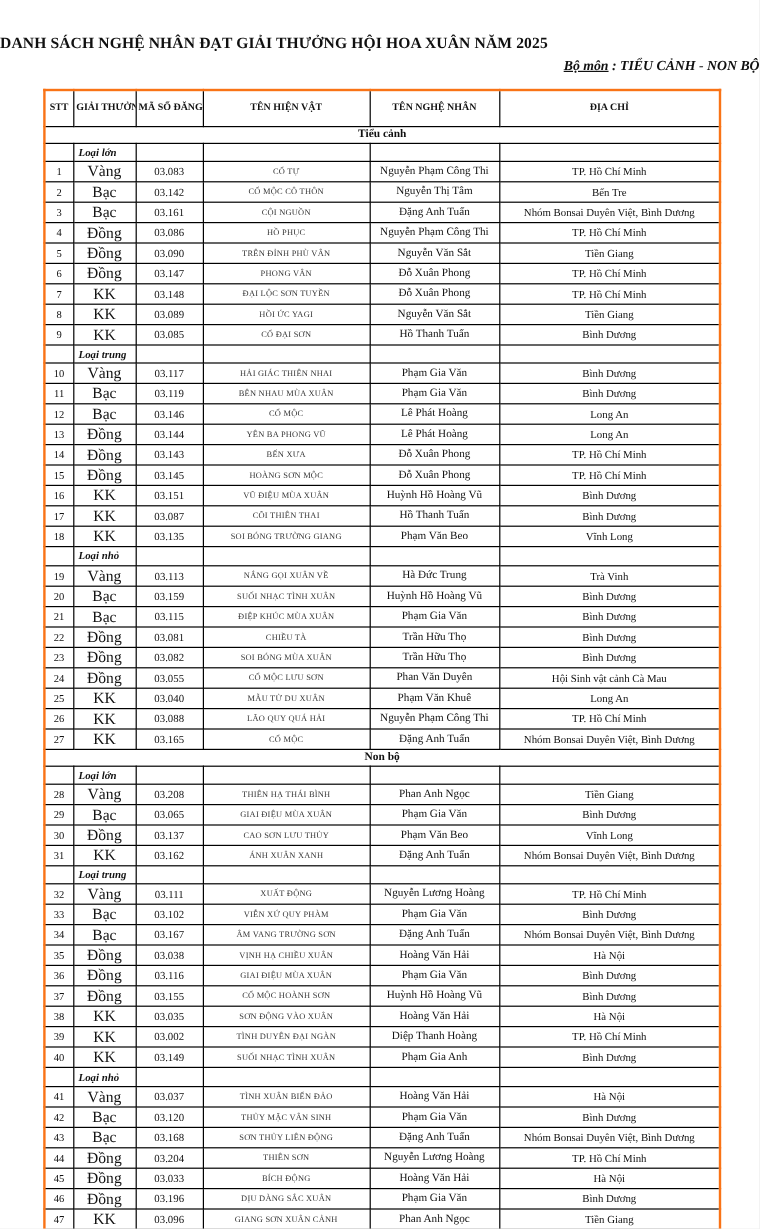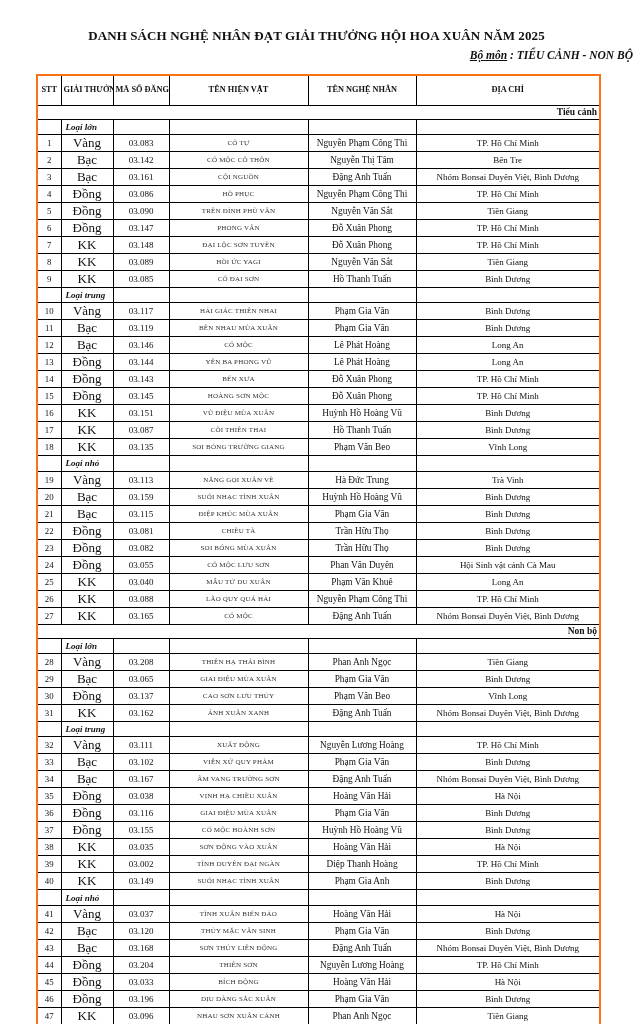--- a/index.html
+++ b/index.html
@@ -2,21 +2,21 @@
 <html><head>
 <meta charset="utf-8">
 <style>
   html, body { margin:0; padding:0; background:#e9e9e9; }
   body { width:633px; font-family:"Liberation Serif", serif; color:#111; }
   .page {
     position:relative; width:633px; height:1024px; background:#fff;
     box-sizing:border-box; overflow:hidden;
   }
   .title {
-    text-align:center; font-weight:bold; font-size:13px;
+    text-align:left; font-weight:bold; font-size:13px;
     padding-top:28px; letter-spacing:0.1px;
   }
   .subtitle {
     text-align:right; font-weight:bold; font-style:italic;
     font-size:11.5px; margin-top:5px;
   }
   .subject-label { text-decoration:underline; }
   table.awards {
     border-collapse:collapse; table-layout:fixed;
     margin:13px 0 0 36px; width:563px;
@@ -27,21 +27,21 @@
     white-space:nowrap; box-sizing:border-box;
   }
   th {
     font-size:8.3px; text-align:center; vertical-align:middle;
     height:30px; line-height:1.25; font-weight:bold;
   }
   td {
     height:15.4px; font-size:9px; text-align:center; vertical-align:middle;
   }
   tr.section-row td {
-    text-align:right; font-weight:bold; font-size:9.5px; height:14px;
+    text-align:center; font-weight:bold; font-size:9.5px; height:14px;
     padding-left:2px;
   }
   td.group-label {
     text-align:left; font-weight:bold; font-style:italic; font-size:9px;
     padding-left:4px;
   }
   td.c0 { font-size:8.8px; }
   td.c1 { font-size:13px; }
   td.c2 { font-size:9px; }
   td.c3 { font-size:7px; color:#333; letter-spacing:0.2px; }
@@ -495,21 +495,21 @@
           <td class="c1">Đồng</td>
           <td class="c2">03.196</td>
           <td class="c3">DỊU DÀNG SẮC XUÂN</td>
           <td class="c4">Phạm Gia Văn</td>
           <td class="c5">Bình Dương</td>
         </tr>
         <tr>
           <td class="c0">47</td>
           <td class="c1">KK</td>
           <td class="c2">03.096</td>
-          <td class="c3">NHAU SƠN XUÂN CẢNH</td>
+          <td class="c3">GIANG SƠN XUÂN CẢNH</td>
           <td class="c4">Phan Anh Ngọc</td>
           <td class="c5">Tiền Giang</td>
         </tr>
         <tr>
           <td class="c0">48</td>
           <td class="c1">KK</td>
           <td class="c2">03.114</td>
           <td class="c3">THU THỦY TRƯỜNG THIÊN</td>
           <td class="c4">Phạm Gia Văn</td>
           <td class="c5">Bình Dương</td>

